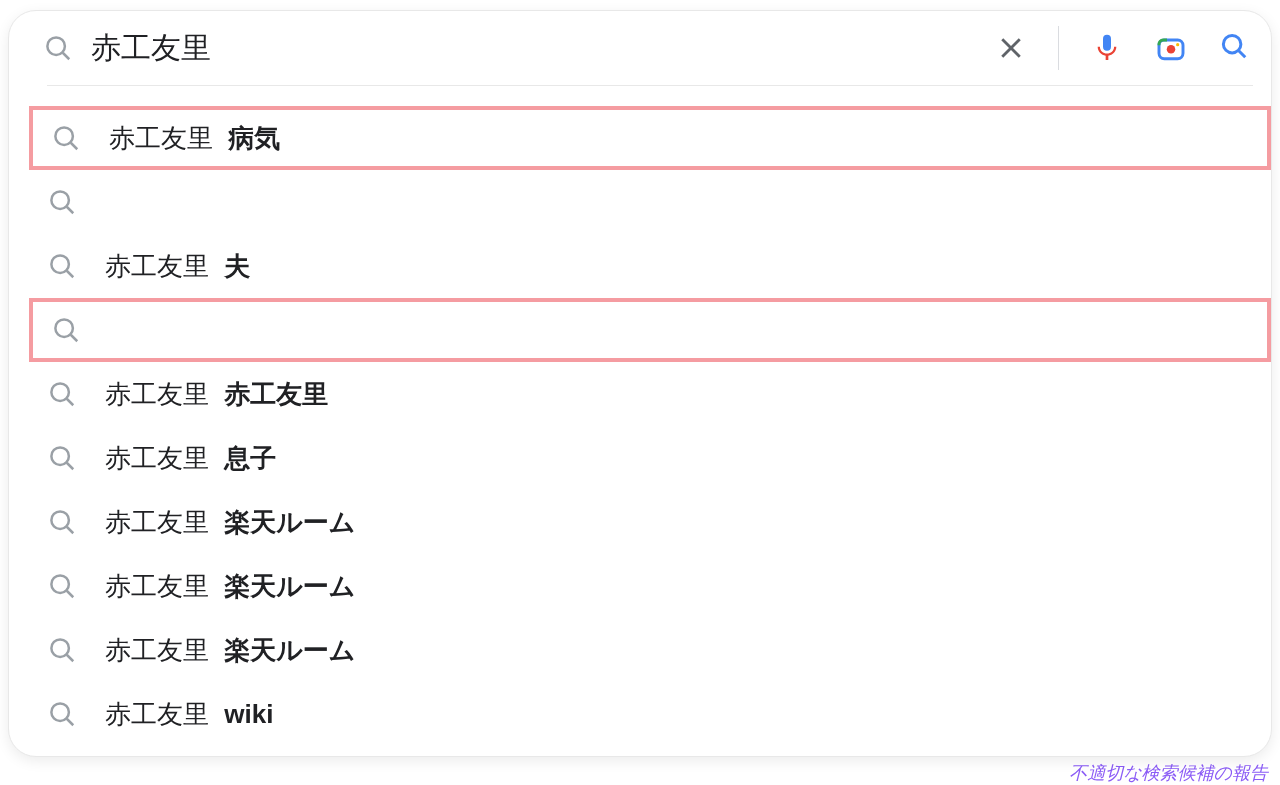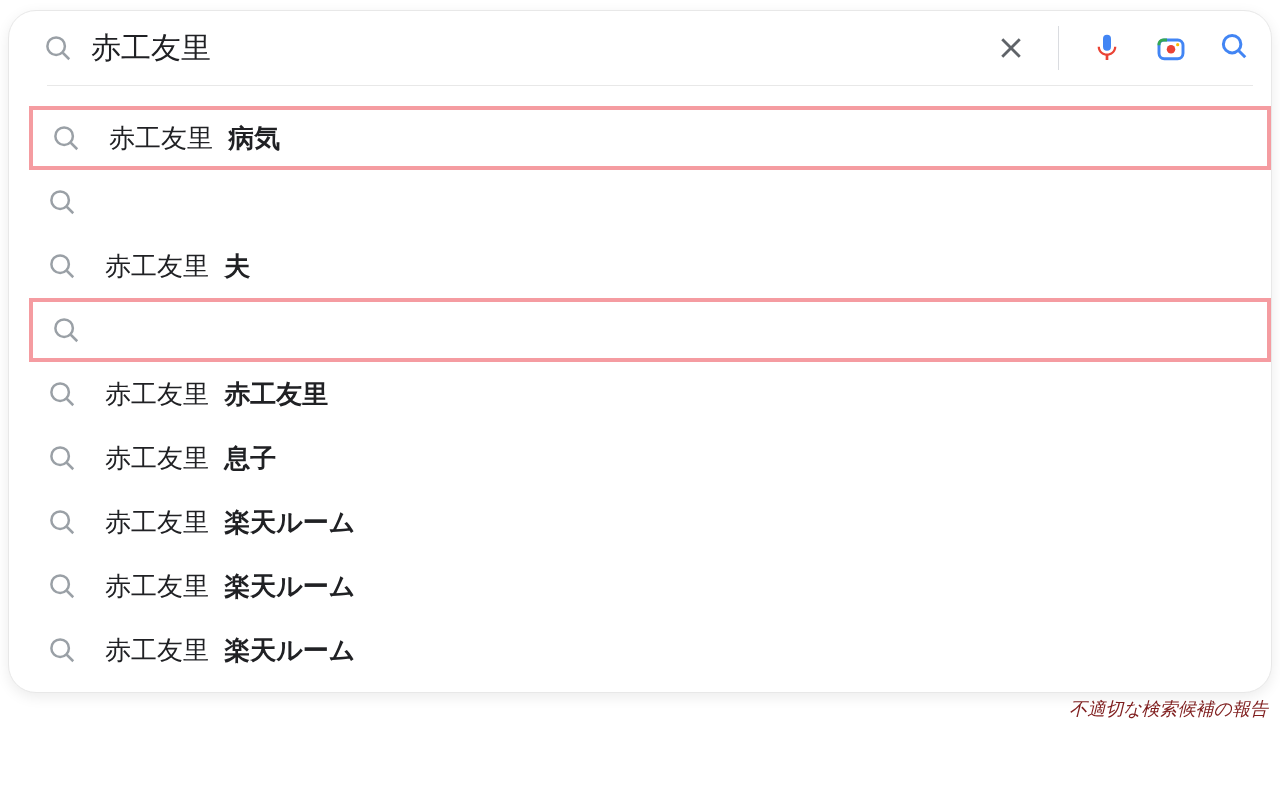--- a/index.html
+++ b/index.html
@@ -81,21 +81,21 @@
     white-space: nowrap;
   }
   .sugg-text .base { font-weight:400; }
   .sugg-text .extra { font-weight:700;margin-left:8px; }
   .highlighted {
     border:4px solid #f59ca1;
   }
   .footer {
     text-align:right;
     font-style:italic;
-    color:#7f1d1d;
+    color:#8b5cf6;
     font-size:18px;
     padding: 4px 12px 0 0;
   }
 </style>
 </head>
 <body>
 
 <div class="panel">
 
   <div class="search-row">
@@ -197,17 +197,24 @@
           </svg></span>
         <span class="sugg-text"><span class="base">赤工友里 </span><span class="extra">楽天ルーム</span></span>
       </div>
       <div class="suggestion">
         <span class="sicon"><svg viewBox="0 0 24 24" fill="none" stroke="currentColor" stroke-width="2">
             <circle cx="10.5" cy="10.5" r="7"></circle>
             <line x1="21" y1="21" x2="15.8" y2="15.8"></line>
           </svg></span>
         <span class="sugg-text"><span class="base">赤工友里 </span><span class="extra">楽天ルーム</span></span>
       </div>
+      <div class="suggestion">
+        <span class="sicon"><svg viewBox="0 0 24 24" fill="none" stroke="currentColor" stroke-width="2">
+            <circle cx="10.5" cy="10.5" r="7"></circle>
+            <line x1="21" y1="21" x2="15.8" y2="15.8"></line>
+          </svg></span>
+        <span class="sugg-text"><span class="base">赤工友里 </span><span class="extra">wiki</span></span>
+      </div>
     </div>
 
 </div>
 
 <div class="footer">不適切な検索候補の報告</div>
 
 </body></html>

